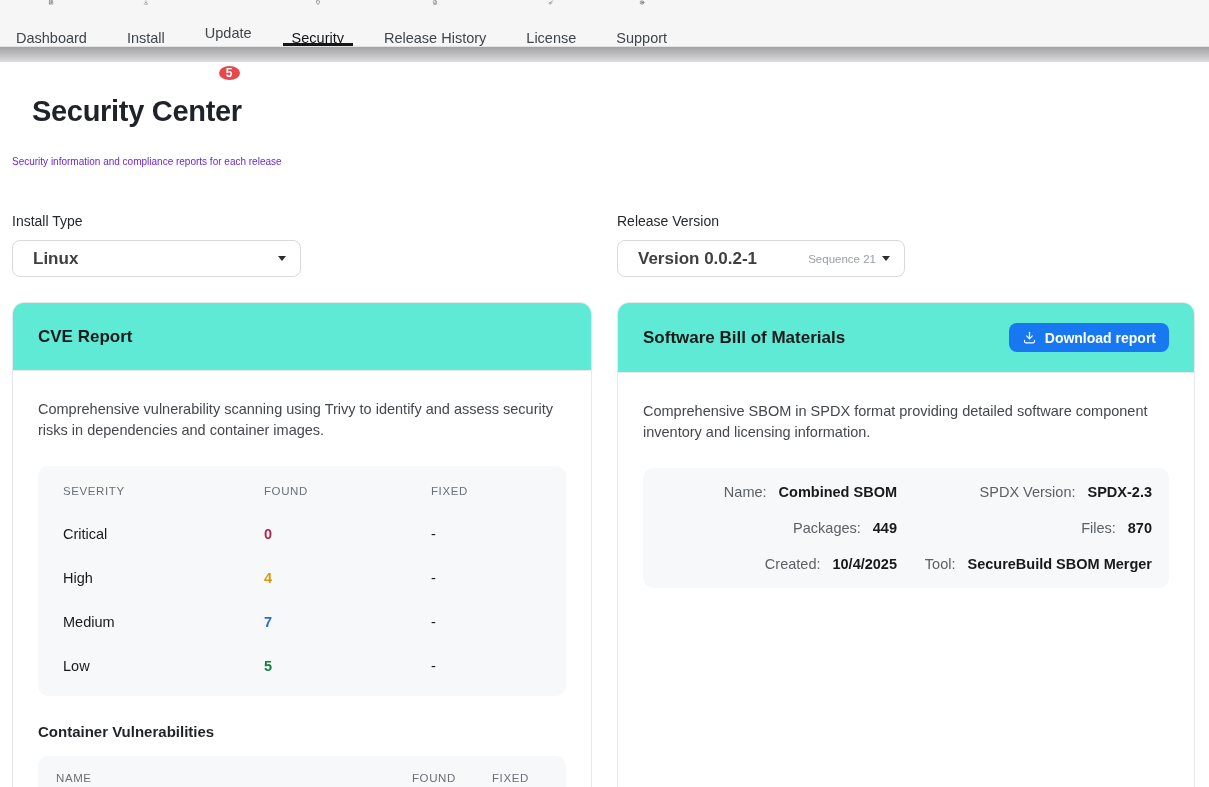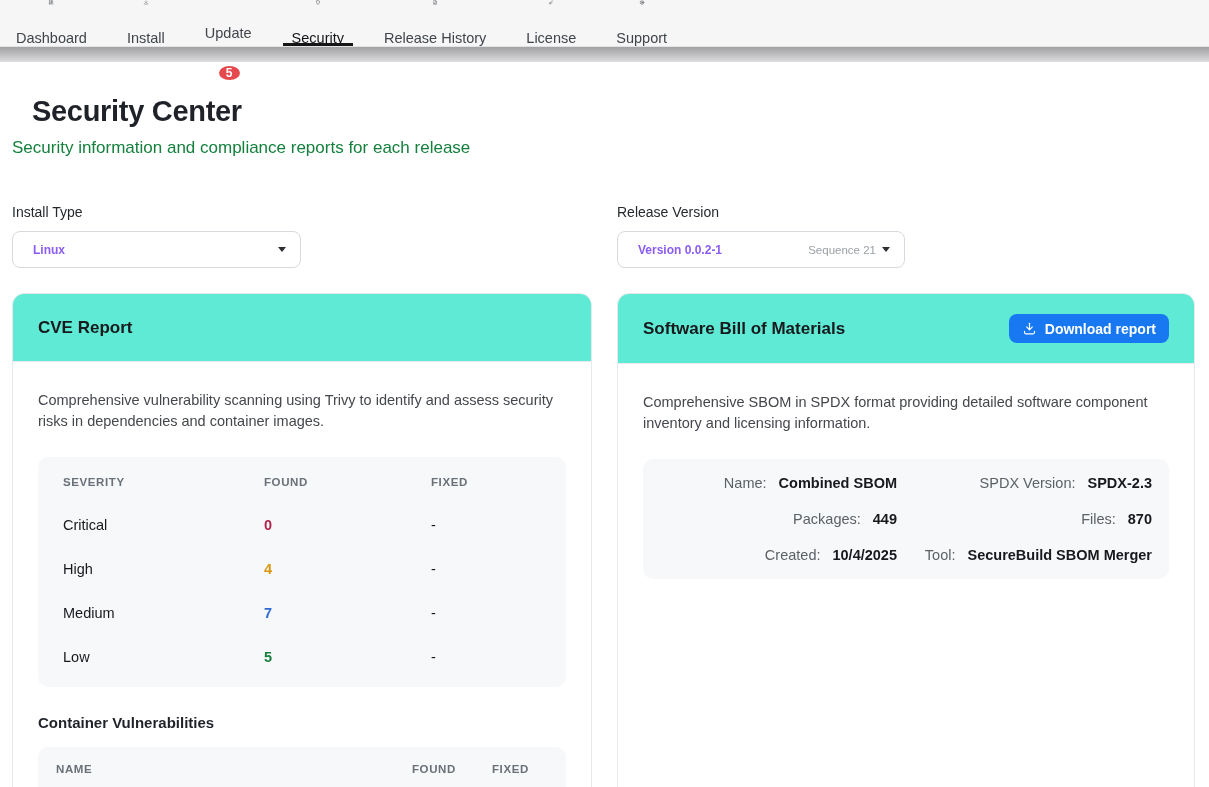--- a/index.html
+++ b/index.html
@@ -59,23 +59,23 @@
   .page-wrap { padding: 0 14px 0 12px; }
   .page-title {
     margin-top: 33px;
     font-size: 29px;
     font-weight: 700;
     letter-spacing: -0.3px;
     color: #1f2329;
     margin-left: 20px;
   }
   .page-subtitle {
-    margin-top: 10px;
-    font-size: 17px;
-    color: #15803d;
+    margin-top: 28px;
+    font-size: 10px;
+    color: #6d28d9;
   }
 
   
   .cols {
     display: grid;
     grid-template-columns: 580px 578px;
     column-gap: 25px;
   }
   .filters-row { margin-top: 46px; }
   .filter-label {
@@ -89,21 +89,21 @@
     border-radius: 8px;
     background: #ffffff;
     display: flex;
     align-items: center;
     justify-content: space-between;
     padding: 0 14px 0 20px;
     cursor: pointer;
   }
   .select-narrow { width: 289px; }
   .select-wide { width: 288px; }
-  .select-value { font-size: 12px; font-weight: 700; color: #8b5cf6; }
+  .select-value { font-size: 17px; font-weight: 700; color: #404040; }
   .select-right { display: flex; align-items: center; gap: 6px; }
   .sequence-label { font-size: 11.5px; color: #9aa0a6; }
   .caret {
     width: 0; height: 0;
     border-left: 4.5px solid transparent;
     border-right: 4.5px solid transparent;
     border-top: 5.5px solid #2b2f33;
   }
 
   
@@ -144,21 +144,21 @@
   .sev-row {
     display: grid;
     grid-template-columns: 201px 167px 1fr;
     align-items: center;
     height: 44px;
     padding: 0 25px;
   }
   .sev-row.head { height: 42px; }
   .col-head {
     font-size: 11.5px;
-    font-weight: 700;
+    font-weight: 400;
     letter-spacing: 0.6px;
     color: #697077;
   }
   .sev-name { font-size: 14.5px; color: #17191c; }
   .sev-found { font-size: 14.5px; font-weight: 700; }
   .sev-fixed { font-size: 14.5px; color: #17191c; }
 
   .sub-section-title {
     margin-top: 27px;
     font-size: 15px;

